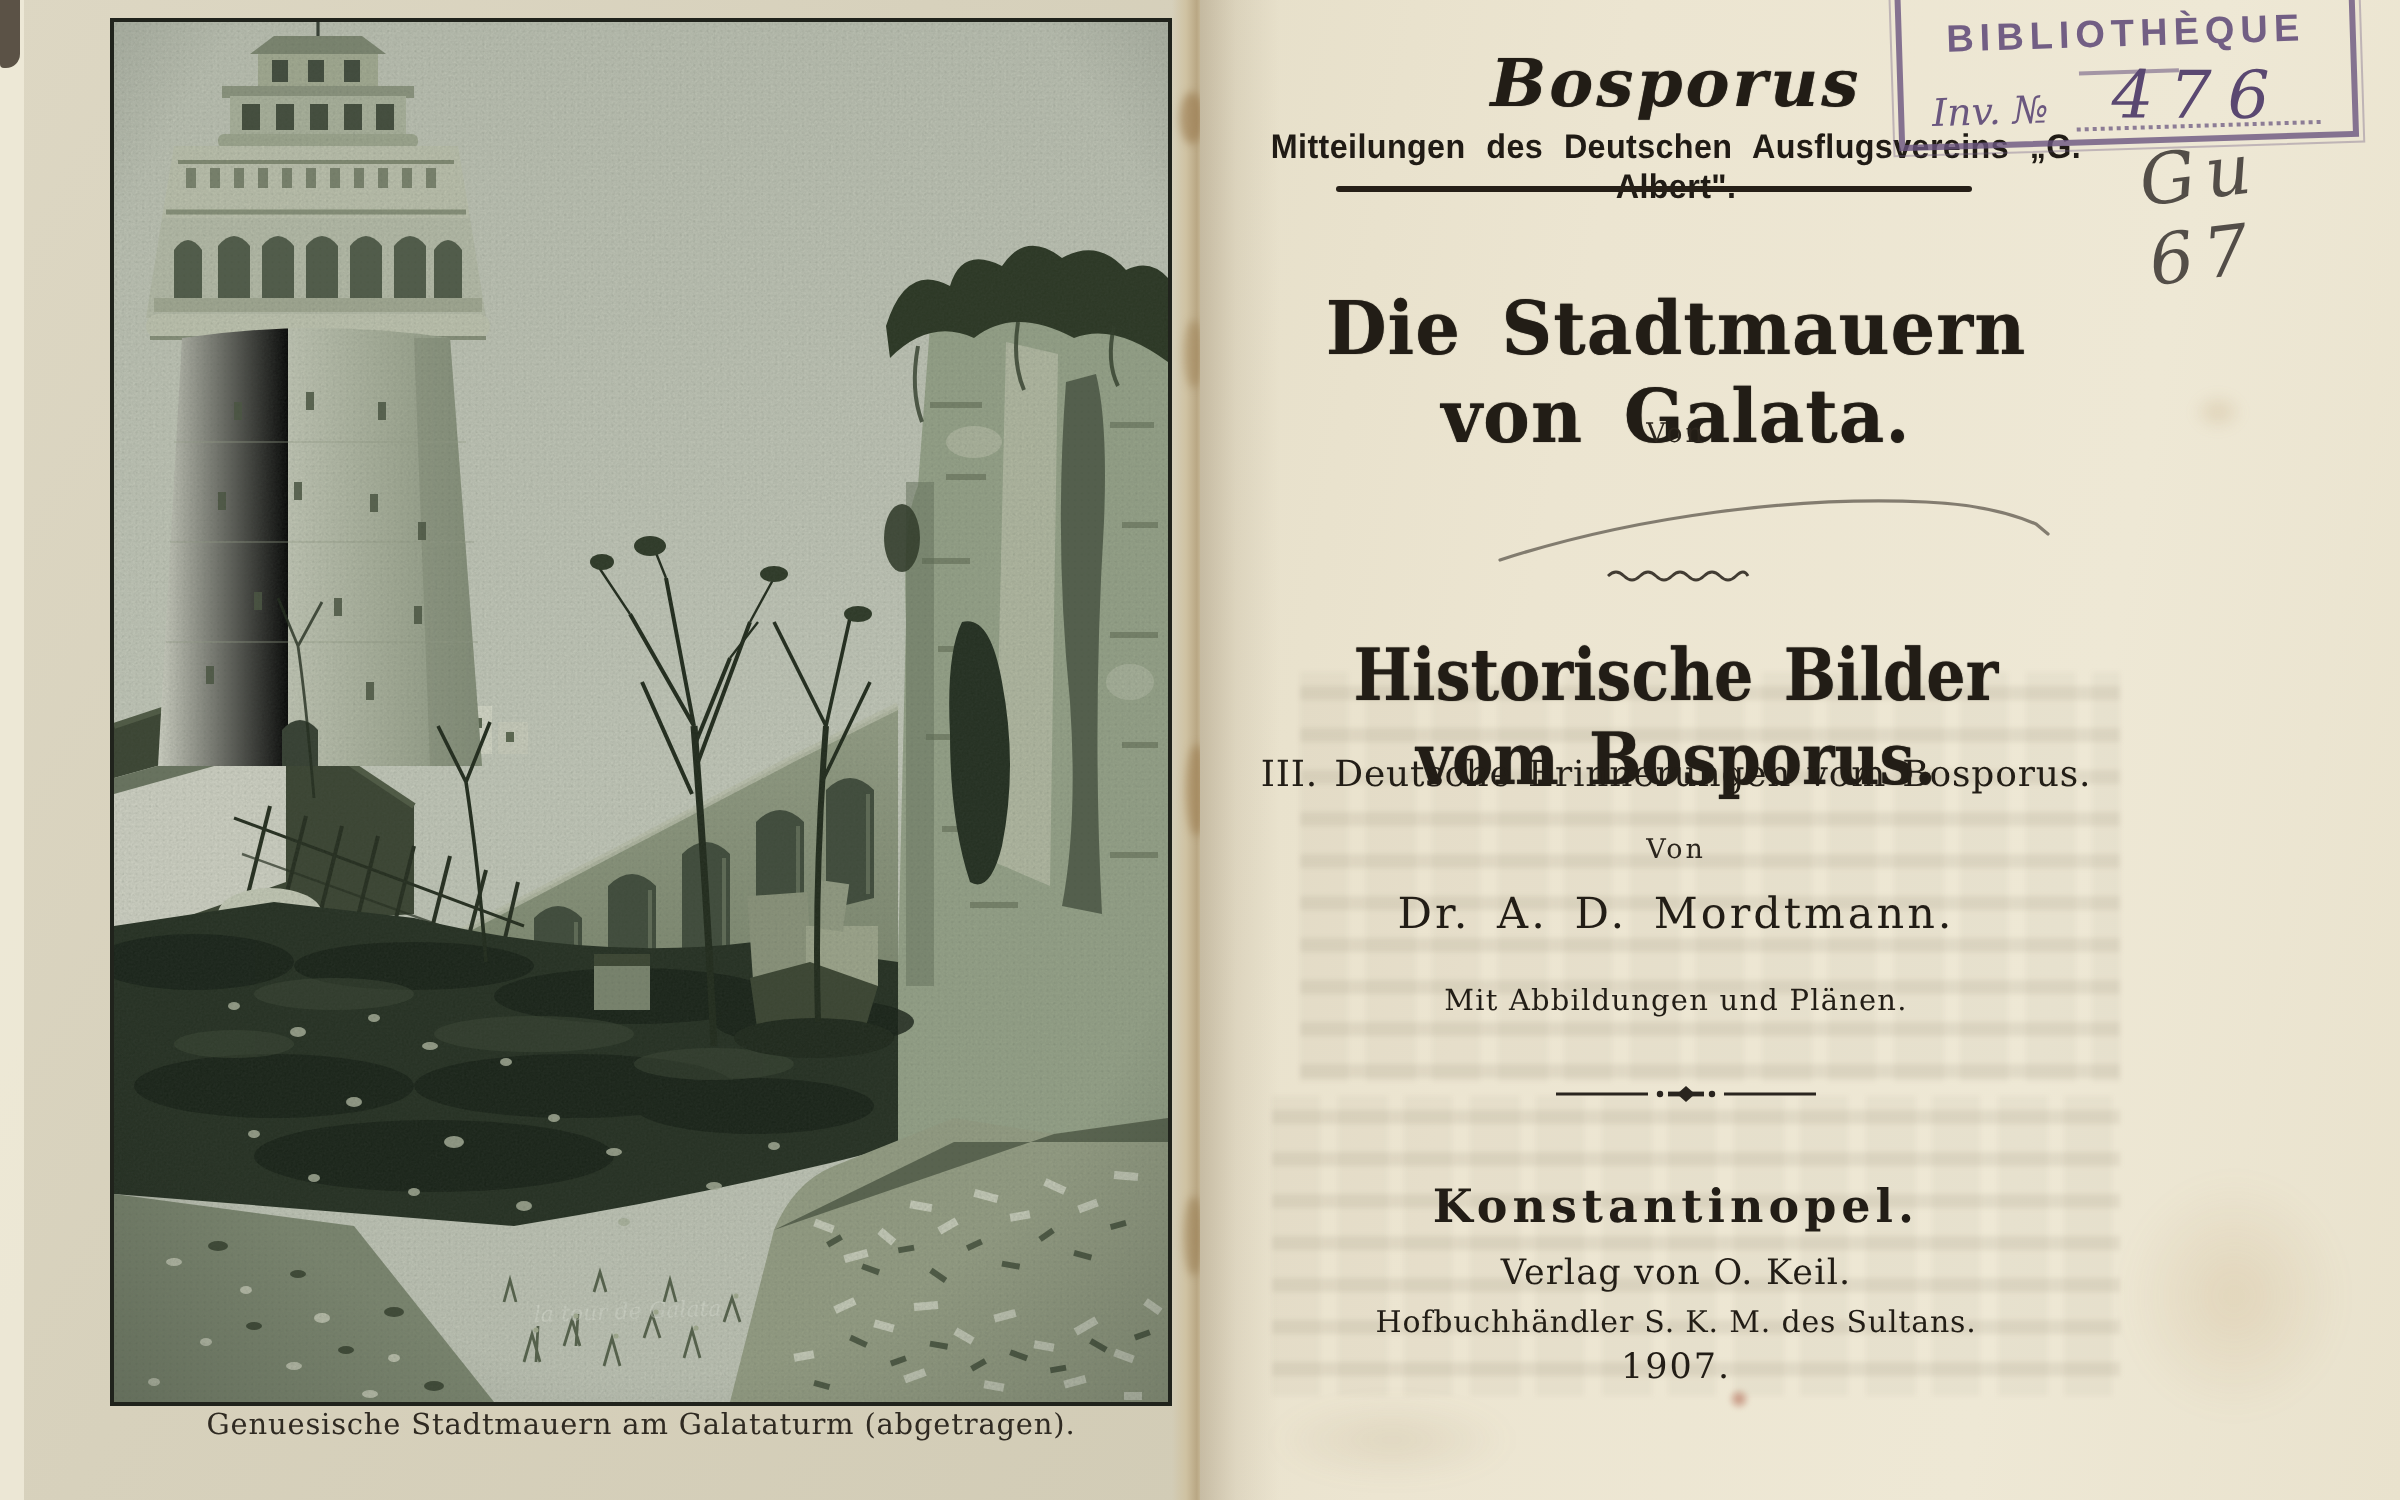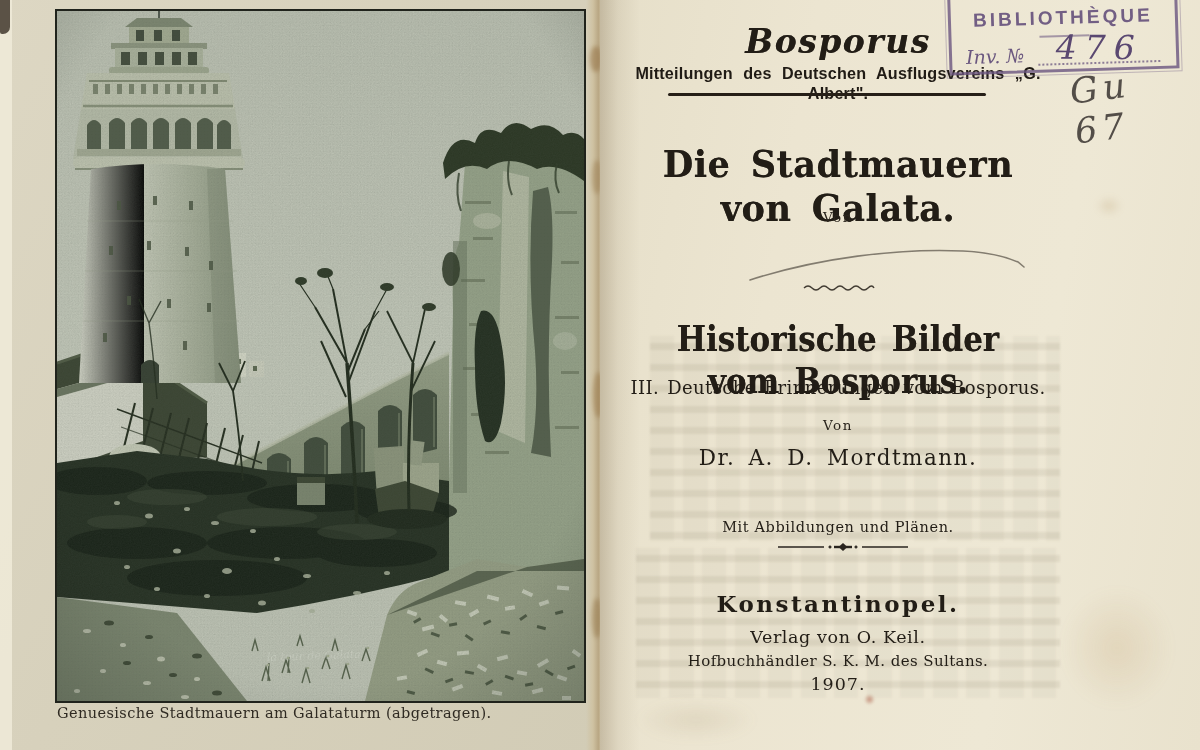--- a/index.html
+++ b/index.html
@@ -6,21 +6,21 @@
   body{width:1200px;height:750px;overflow:hidden;font-family:"DejaVu Serif",serif;}
   .stage{position:absolute;top:0;left:0;width:1200px;height:750px;background:#c9c2ab;}
 
   
   .page-left{position:absolute;left:0;top:0;width:600px;height:750px;
     background:linear-gradient(120deg,#ddd7c3 0%,#d7d1bc 45%,#d2ccb6 100%);}
   .edge-light{position:absolute;left:0;top:0;width:12px;height:750px;background:#f0ebd9;opacity:.85;}
   .corner-mark{position:absolute;left:0;top:0;width:10px;height:34px;background:#4a4136;border-radius:0 0 7px 2px;opacity:.9;}
   .photo{position:absolute;left:55px;top:9px;width:527px;height:690px;border:2px solid #20231c;background:#c7ccbd;}
   .photo svg{display:block;width:527px;height:690px;}
-  .cap1{position:absolute;left:57px;top:705px;width:527px;text-align:left;
+  .cap1{position:absolute;left:57px;top:705px;width:527px;text-align:center;
     font-size:14.5px;color:#2f2a22;letter-spacing:.4px;}
   .cap2{position:absolute;left:57px;top:729px;width:527px;text-align:center;
     font-size:11.5px;color:#38332b;letter-spacing:.3px;}
   .deckle{position:absolute;left:586px;top:0;width:20px;height:750px;
     background:linear-gradient(90deg,rgba(0,0,0,0) 0%,#cfc2a2 35%,#b9a784 62%,#d8cdaf 85%,#e4dcc4 100%);}
   .dspot{position:absolute;border-radius:50%;filter:blur(2px);}
   .dspot.a{left:590px;top:46px;width:12px;height:26px;background:rgba(146,112,66,.55);}
   .dspot.b{left:592px;top:160px;width:10px;height:34px;background:rgba(146,112,66,.4);}
   .dspot.c{left:593px;top:372px;width:11px;height:46px;background:rgba(150,116,68,.5);}
   .dspot.d{left:592px;top:598px;width:10px;height:40px;background:rgba(140,108,62,.45);}
@@ -39,21 +39,21 @@
     transform:scaleX(.95);text-shadow:0 0 .5px rgba(30,25,18,.75);}
   .von{font-size:13.5px;letter-spacing:1.5px;color:#2b251d;}
   .von1{top:209px;}
   .author1{top:236px;font-size:23px;letter-spacing:1.5px;word-spacing:4px;}
   .wavy{position:absolute;left:802px;top:283px;}
   .title2{top:317px;font-size:36px;font-weight:bold;word-spacing:5px;transform:scaleX(.86);
     text-shadow:0 0 .6px rgba(30,25,18,.8);}
   .sub2{top:377px;font-size:18px;letter-spacing:.4px;word-spacing:2px;}
   .von2{top:417px;}
   .author2{top:445px;font-size:21.5px;letter-spacing:1.5px;word-spacing:5px;}
-  .note2{top:519px;font-size:14.5px;letter-spacing:.6px;}
+  .note2{top:493px;font-size:14.5px;letter-spacing:.6px;}
   .orn{position:absolute;left:778px;top:541px;}
   .place{top:590px;font-size:23px;font-weight:bold;letter-spacing:2.5px;}
   .publisher{top:627px;font-size:17.5px;letter-spacing:.6px;}
   .pubtitle{top:652px;font-size:15px;letter-spacing:.4px;}
   .year{top:674px;font-size:17.5px;letter-spacing:1px;}
 
   
   .stamp{position:absolute;left:948px;top:-30px;width:224px;height:96px;
     border:3px solid rgba(106,85,128,.8);outline:1px solid rgba(106,85,128,.35);outline-offset:2px;
     transform:rotate(-1.8deg);}

